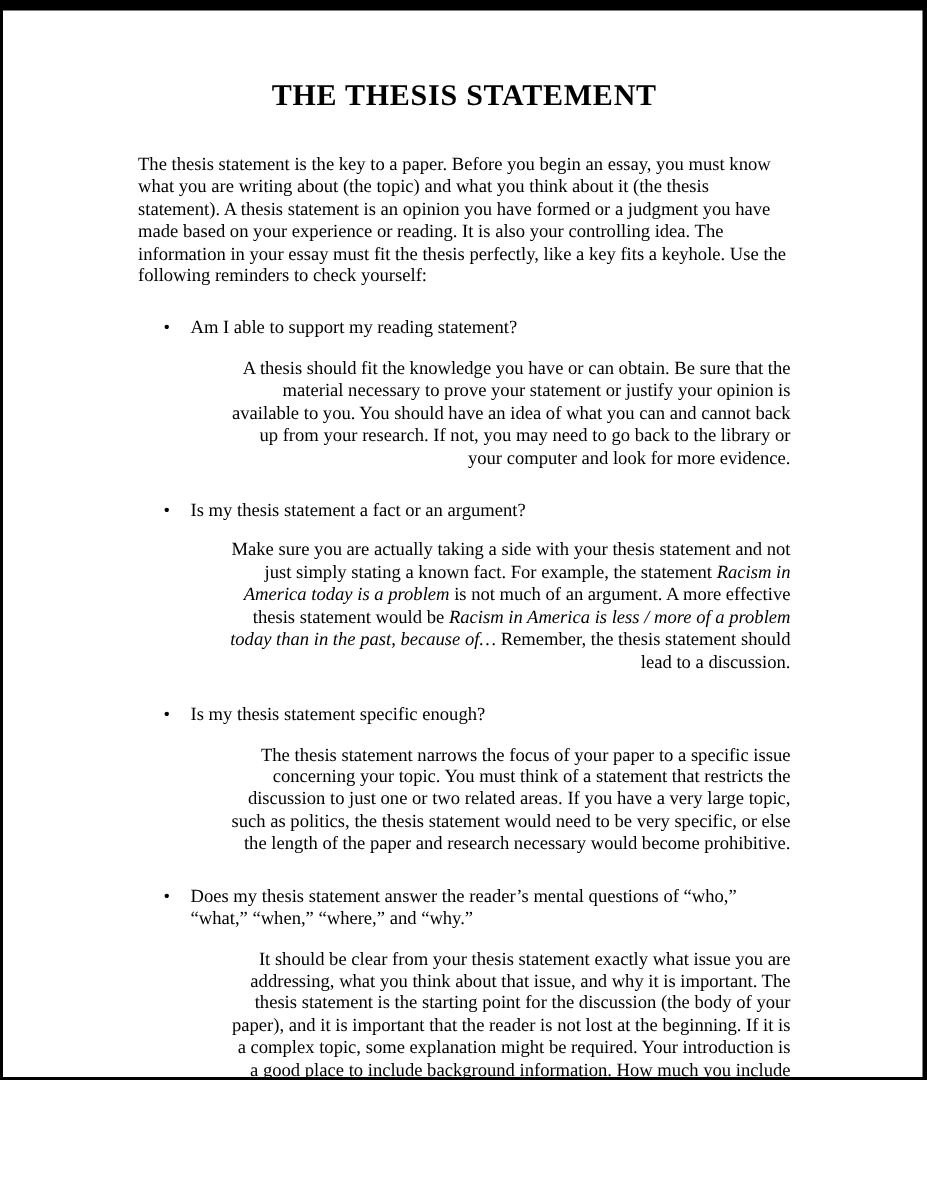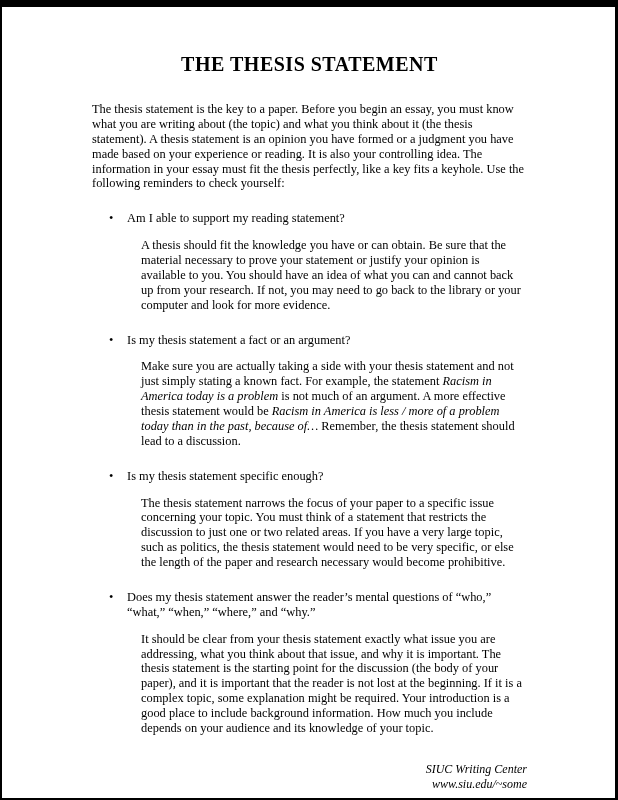--- a/index.html
+++ b/index.html
@@ -1,20 +1,20 @@
 <!DOCTYPE html>
 <html><head>
 <meta charset="utf-8">
 <style>
   * { margin: 0; padding: 0; box-sizing: border-box; }
   html, body { background: #ffffff; }
   .page {
     position: relative;
     width: 618px;
-    height: 800px;
+    height: 720px;
     background: #ffffff;
     border-style: solid;
     border-color: #000000;
     border-width: 7px 3px 2px 2px;
     padding: 45px 88px 0 90px;
     font-family: "Liberation Serif", serif;
     font-size: 12.4px;
     line-height: 1.2;
     color: #000000;
     overflow: hidden;
@@ -23,21 +23,21 @@
     font-size: 20px;
     font-weight: bold;
     text-align: center;
     letter-spacing: 0.5px;
     margin-bottom: 26px;
   }
   p.intro { margin-bottom: 2px; }
   .bullet { margin-left: 17px; margin-top: 20px; }
   .bullet-head { display: flex; }
   .dot { flex: 0 0 18px; width: 18px; }
-  .bullet-body { margin-left: 32px; margin-top: 12px; }
+  .bullet-body { margin-left: 44px; margin-top: 12px; text-align: right; }
   .bullet-body i { font-style: italic; }
   .footer {
     margin-top: 26px;
     font-style: italic;
     font-size: 12px;
     line-height: 1.3;
     text-align: right;
   }
 </style>
 </head>

